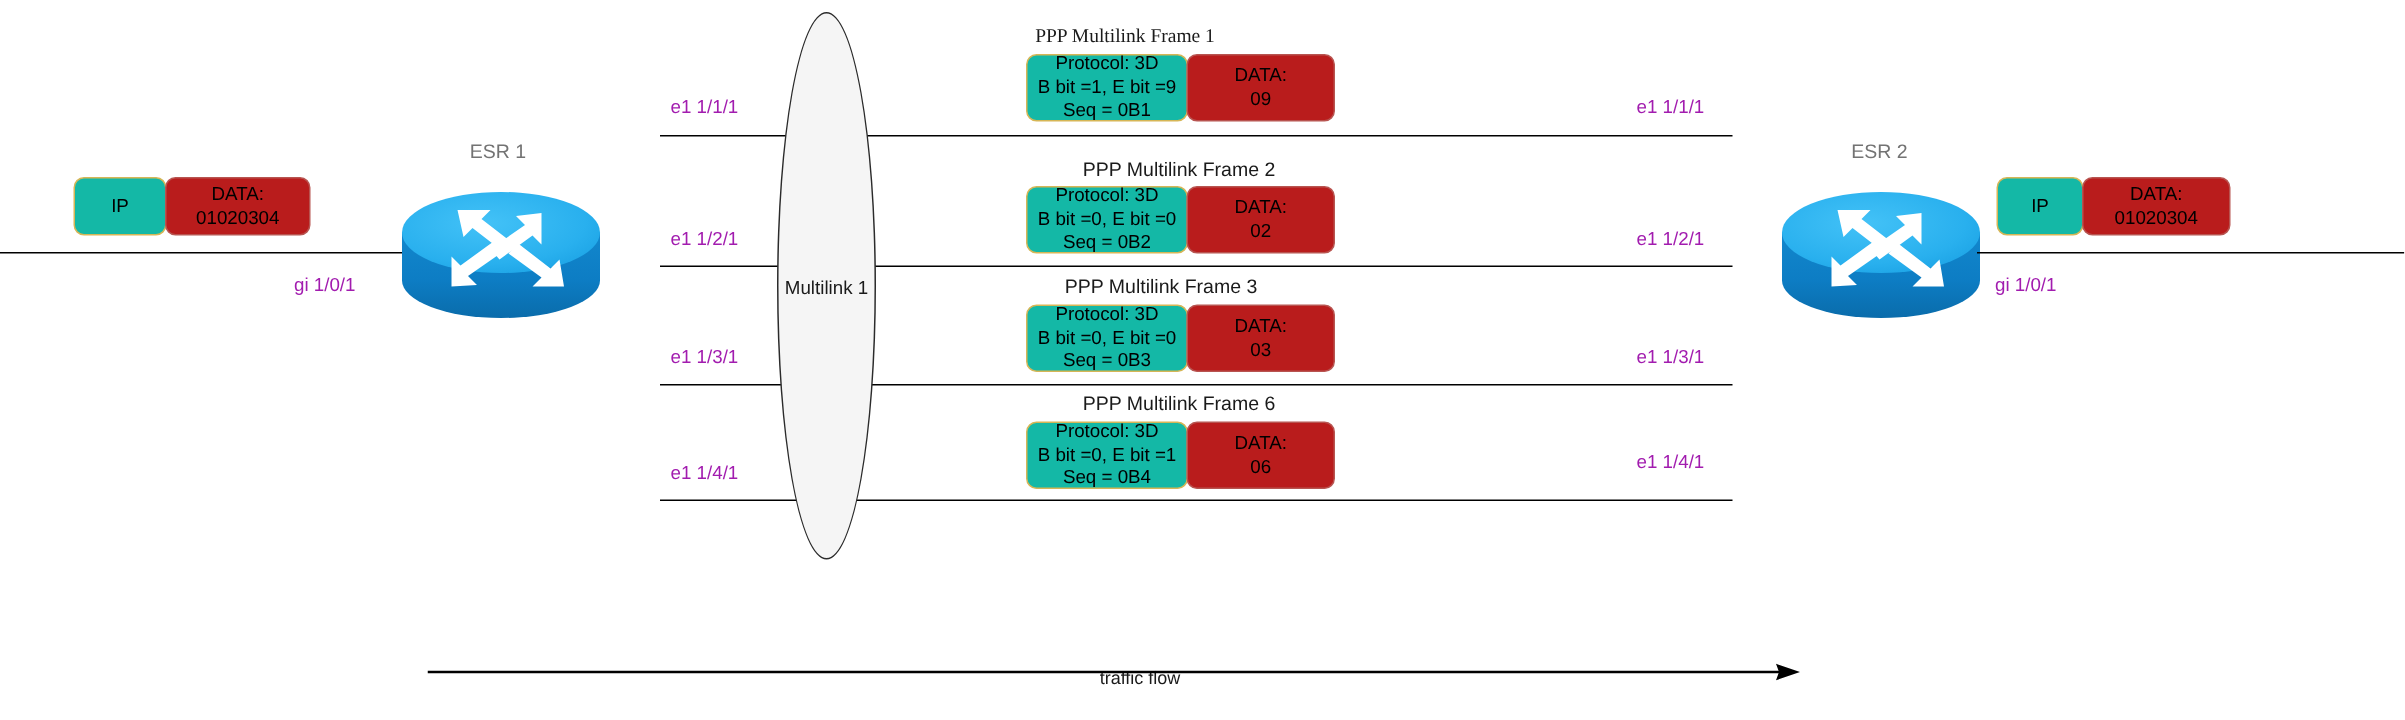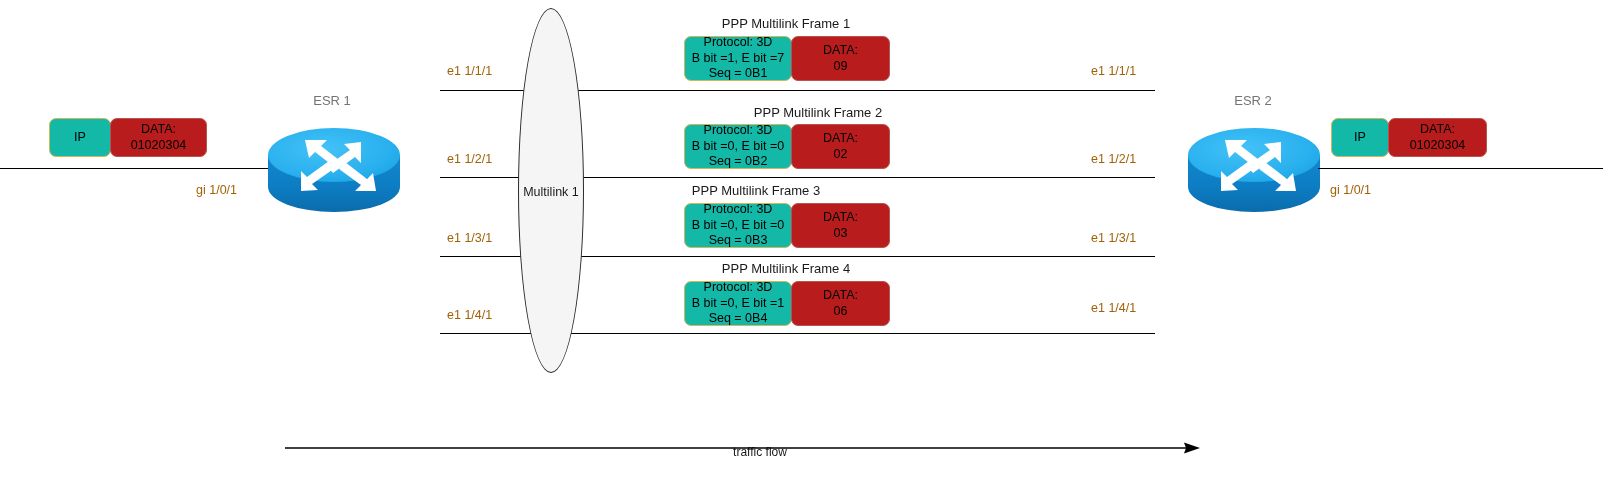--- a/index.html
+++ b/index.html
@@ -17,21 +17,21 @@
     height: 480px;
     overflow: hidden;
     background: #ffffff;
   }
   .abs { position: absolute; }
 
   
   .label {
     position: absolute;
     font-size: 12.5px;
-    color: #a16207;
+    color: #a21caf;
     white-space: nowrap;
     line-height: 1.15;
   }
 
   .node-title {
     position: absolute;
     font-size: 13px;
     color: #737373;
     white-space: nowrap;
     transform: translateX(-50%);
@@ -157,75 +157,75 @@
         <path d="M105,70 L84,70 L90,64 L68,48 L74,41 L96,58 L102,52 Z" transform="translate(6,8)"></path>
 
         <path d="M38,64 L38,44 L44,50 L66,34 L72,41 L49,57 L55,63 Z" transform="translate(-2,14)"></path>
       </g>
     </svg>
   </div>
 
   <div class="label" style="left:447px; top:64px;">e1 1/1/1</div>
   <div class="hline" style="left:440px; top:90px; width:715px;"></div>
   <div class="label" style="left:1091px; top:64px;">e1 1/1/1</div>
-  <div class="frame-title" style="left:786px; top:16px;">PPP Multilink Frame 1</div>
+  <div class="frame-title" style="left:750px; top:16px;font-family:Liberation Serif, serif;">PPP Multilink Frame 1</div>
   <div class="pkt pkt-yellow" style="left:684px; top:36px; width:108px; height:45px;">
     <div>
       <span>Protocol: 3D</span>
-      <span>B bit =1, E bit =7</span>
+      <span>B bit =1, E bit =9</span>
       <span>Seq = 0B1</span>
     </div>
   </div>
   <div class="pkt pkt-red" style="left:791px; top:36px; width:99px; height:45px;">
     <div>
       <span>DATA:</span>
       <span>09</span>
     </div>
   </div>
 
   <div class="label" style="left:447px; top:152px;">e1 1/2/1</div>
   <div class="hline" style="left:440px; top:177px; width:715px;"></div>
   <div class="label" style="left:1091px; top:152px;">e1 1/2/1</div>
-  <div class="frame-title" style="left:818px; top:105px;text-align:center;">PPP Multilink Frame 2</div>
+  <div class="frame-title" style="left:786px; top:105px;text-align:center;">PPP Multilink Frame 2</div>
   <div class="pkt pkt-yellow" style="left:684px; top:124px; width:108px; height:45px;">
     <div>
       <span>Protocol: 3D</span>
       <span>B bit =0, E bit =0</span>
       <span>Seq = 0B2</span>
     </div>
   </div>
   <div class="pkt pkt-red" style="left:791px; top:124px; width:99px; height:45px;">
     <div>
       <span>DATA:</span>
       <span>02</span>
     </div>
   </div>
 
   <div class="label" style="left:447px; top:231px;">e1 1/3/1</div>
   <div class="hline" style="left:440px; top:256px; width:715px;"></div>
   <div class="label" style="left:1091px; top:231px;">e1 1/3/1</div>
-  <div class="frame-title" style="left:756px; top:183px;">PPP Multilink Frame 3</div>
+  <div class="frame-title" style="left:774px; top:183px;">PPP Multilink Frame 3</div>
   <div class="pkt pkt-yellow" style="left:684px; top:203px; width:108px; height:45px;">
     <div>
       <span>Protocol: 3D</span>
       <span>B bit =0, E bit =0</span>
       <span>Seq = 0B3</span>
     </div>
   </div>
   <div class="pkt pkt-red" style="left:791px; top:203px; width:99px; height:45px;">
     <div>
       <span>DATA:</span>
       <span>03</span>
     </div>
   </div>
 
   <div class="label" style="left:447px; top:308px;">e1 1/4/1</div>
   <div class="hline" style="left:440px; top:333px; width:715px;"></div>
   <div class="label" style="left:1091px; top:301px;">e1 1/4/1</div>
-  <div class="frame-title" style="left:786px; top:261px;">PPP Multilink Frame 4</div>
+  <div class="frame-title" style="left:786px; top:261px;">PPP Multilink Frame 6</div>
   <div class="pkt pkt-yellow" style="left:684px; top:281px; width:108px; height:45px;">
     <div>
       <span>Protocol: 3D</span>
       <span>B bit =0, E bit =1</span>
       <span>Seq = 0B4</span>
     </div>
   </div>
   <div class="pkt pkt-red" style="left:791px; top:281px; width:99px; height:45px;">
     <div>
       <span>DATA:</span>

